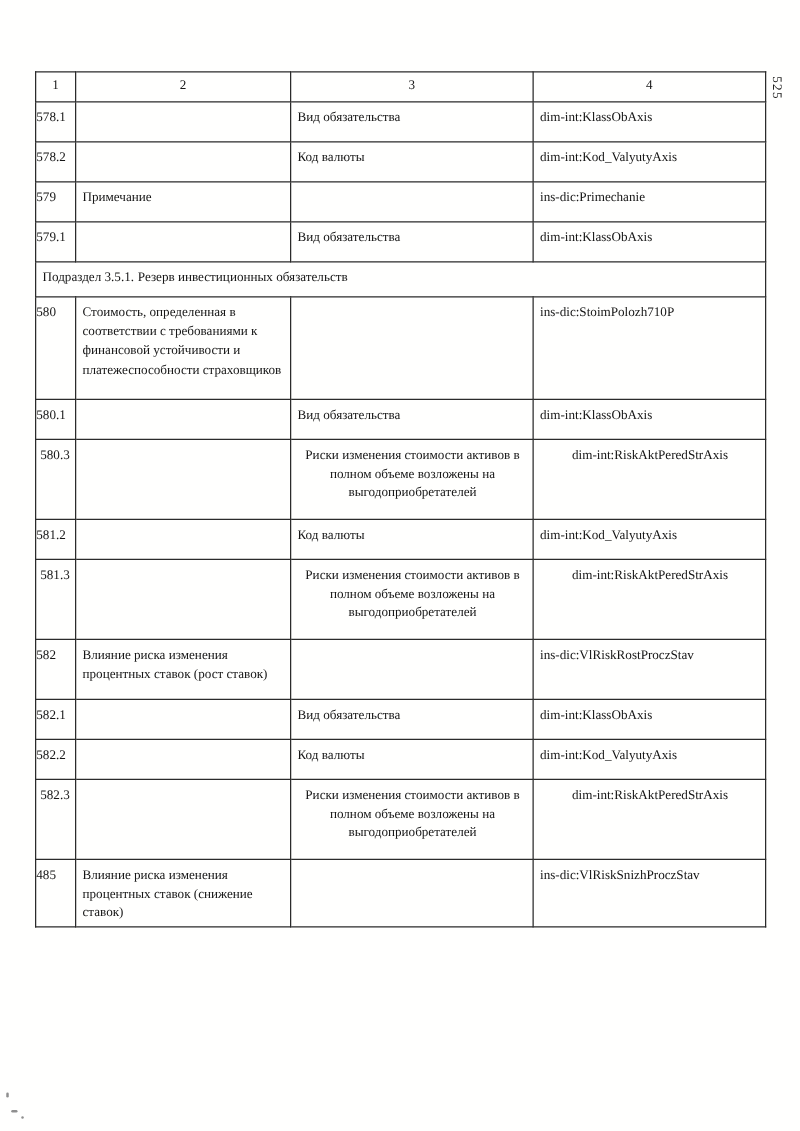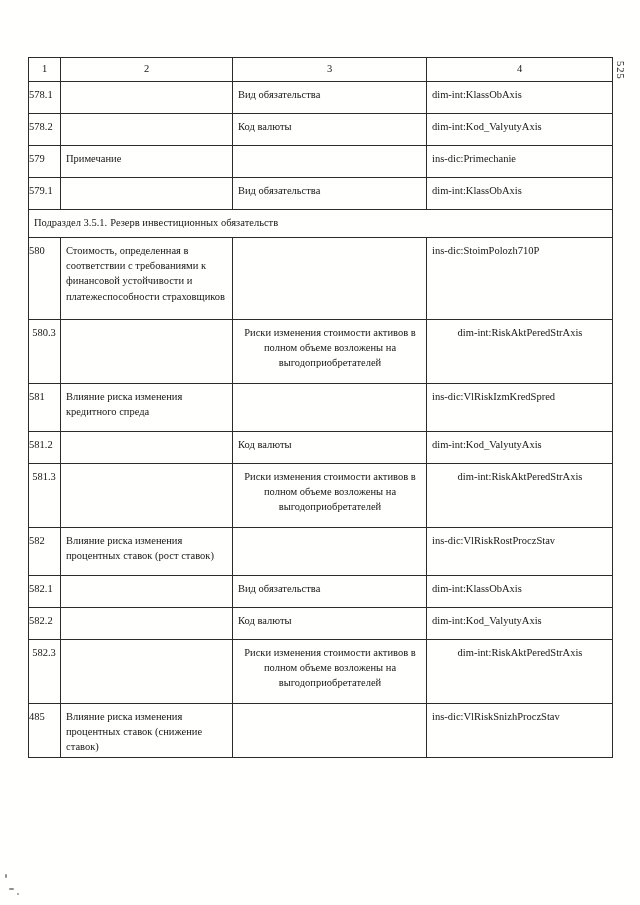--- a/index.html
+++ b/index.html
@@ -106,31 +106,31 @@
         </tr>
         <tr class="sec">
           <td colspan="4"><span class="sec-prefix">Подраздел 3.5.1.</span><span class="sec-title">Резерв инвестиционных обязательств</span></td>
         </tr>
         <tr class="rh4">
           <td class="c-num">580</td>
           <td class="c-name">Стоимость, определенная в соответствии с требованиями к финансовой устойчивости и платежеспособности страховщиков</td>
           <td class="c-dim"></td>
           <td class="c-code">ins-dic:StoimPolozh710P</td>
         </tr>
+        <tr class="rh1">
+          <td class="c-num">580.1</td>
+          <td class="c-name"></td>
+          <td class="c-dim">Вид обязательства</td>
+          <td class="c-code">dim-int:KlassObAxis</td>
+        </tr>
         <tr class="rh3">
           <td class="c-num">580.3</td>
           <td class="c-name"></td>
           <td class="c-dim">Риски изменения стоимости активов в полном объеме возложены на выгодоприобретателей</td>
           <td class="c-code">dim-int:RiskAktPeredStrAxis</td>
-        </tr>
-        <tr class="rh2">
-          <td class="c-num">581</td>
-          <td class="c-name">Влияние риска изменения кредитного спреда</td>
-          <td class="c-dim"></td>
-          <td class="c-code">ins-dic:VlRiskIzmKredSpred</td>
         </tr>
         <tr class="rh1">
           <td class="c-num">581.2</td>
           <td class="c-name"></td>
           <td class="c-dim">Код валюты</td>
           <td class="c-code">dim-int:Kod_ValyutyAxis</td>
         </tr>
         <tr class="rh3">
           <td class="c-num">581.3</td>
           <td class="c-name"></td>

